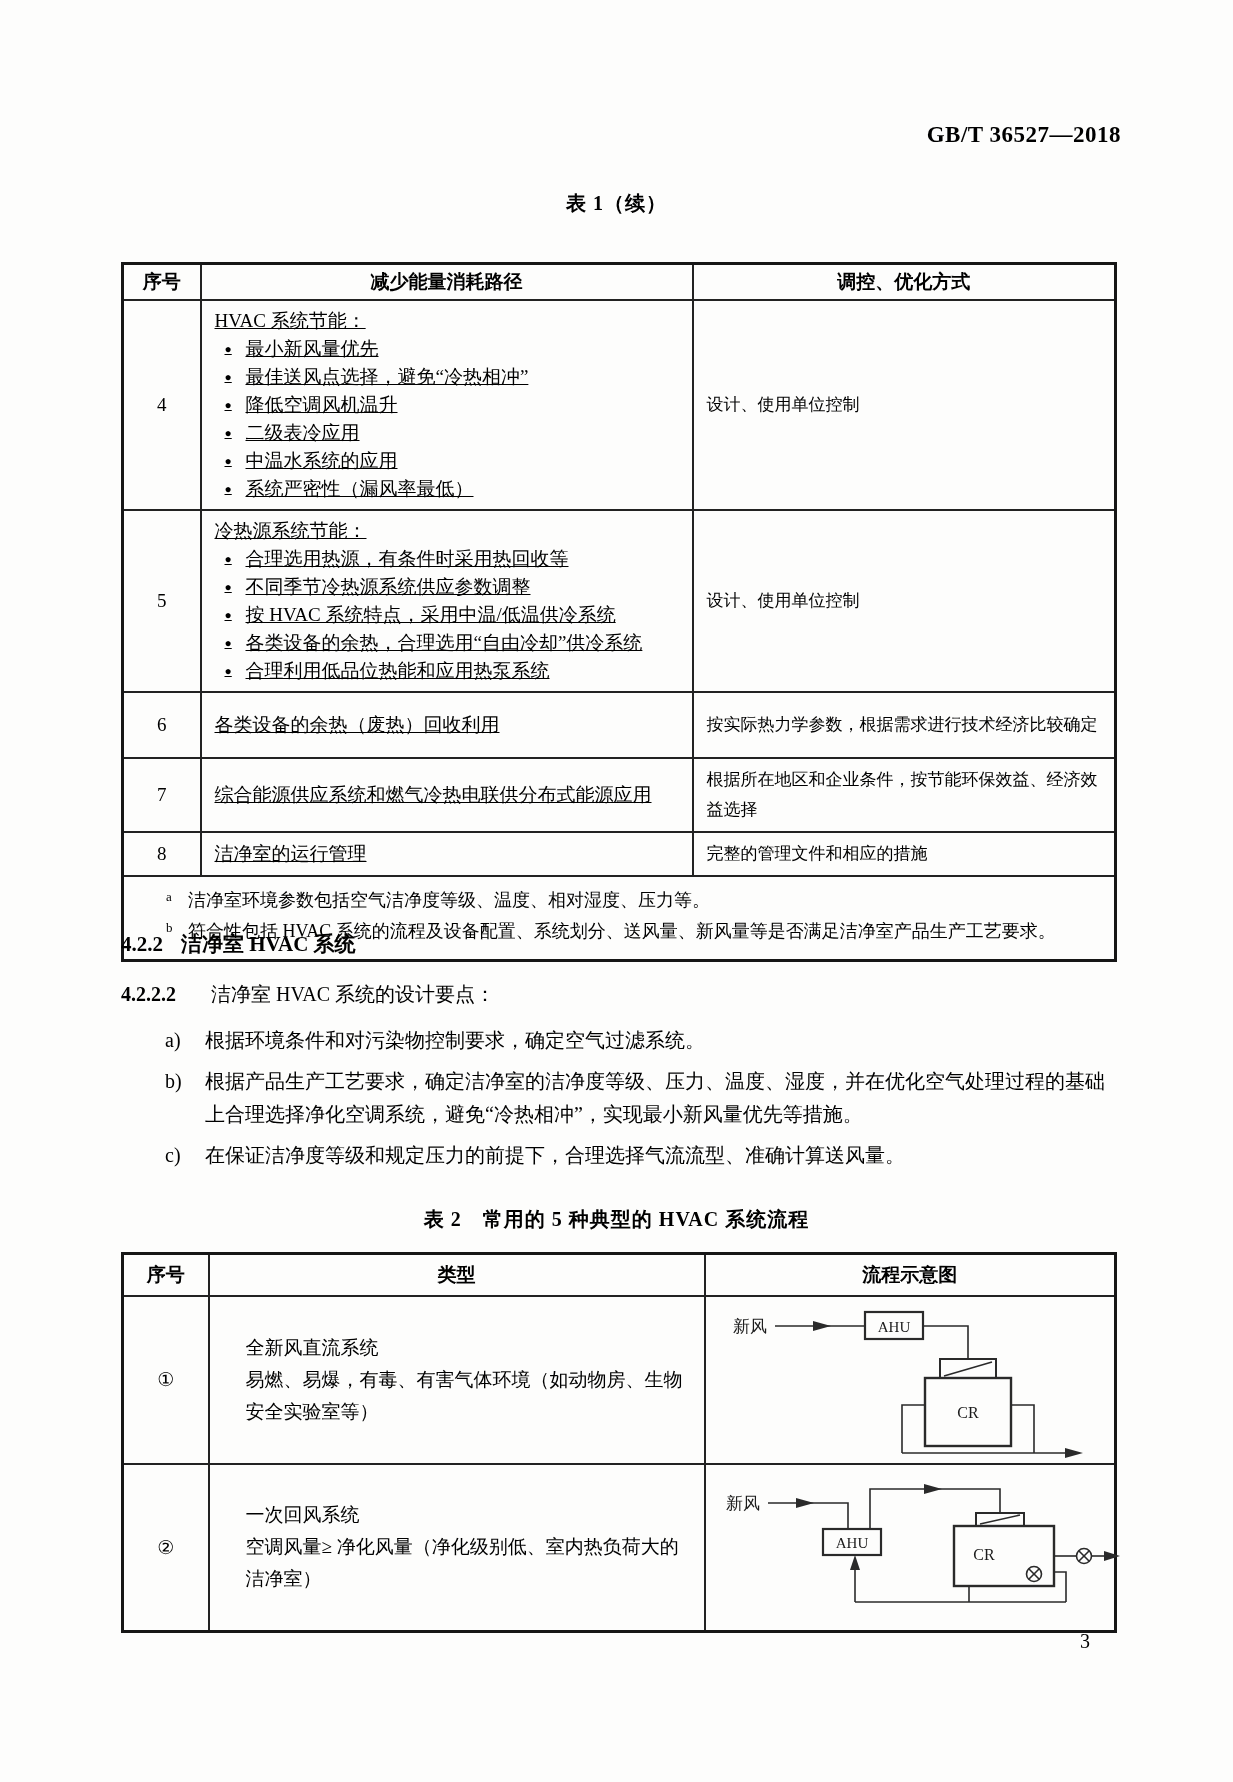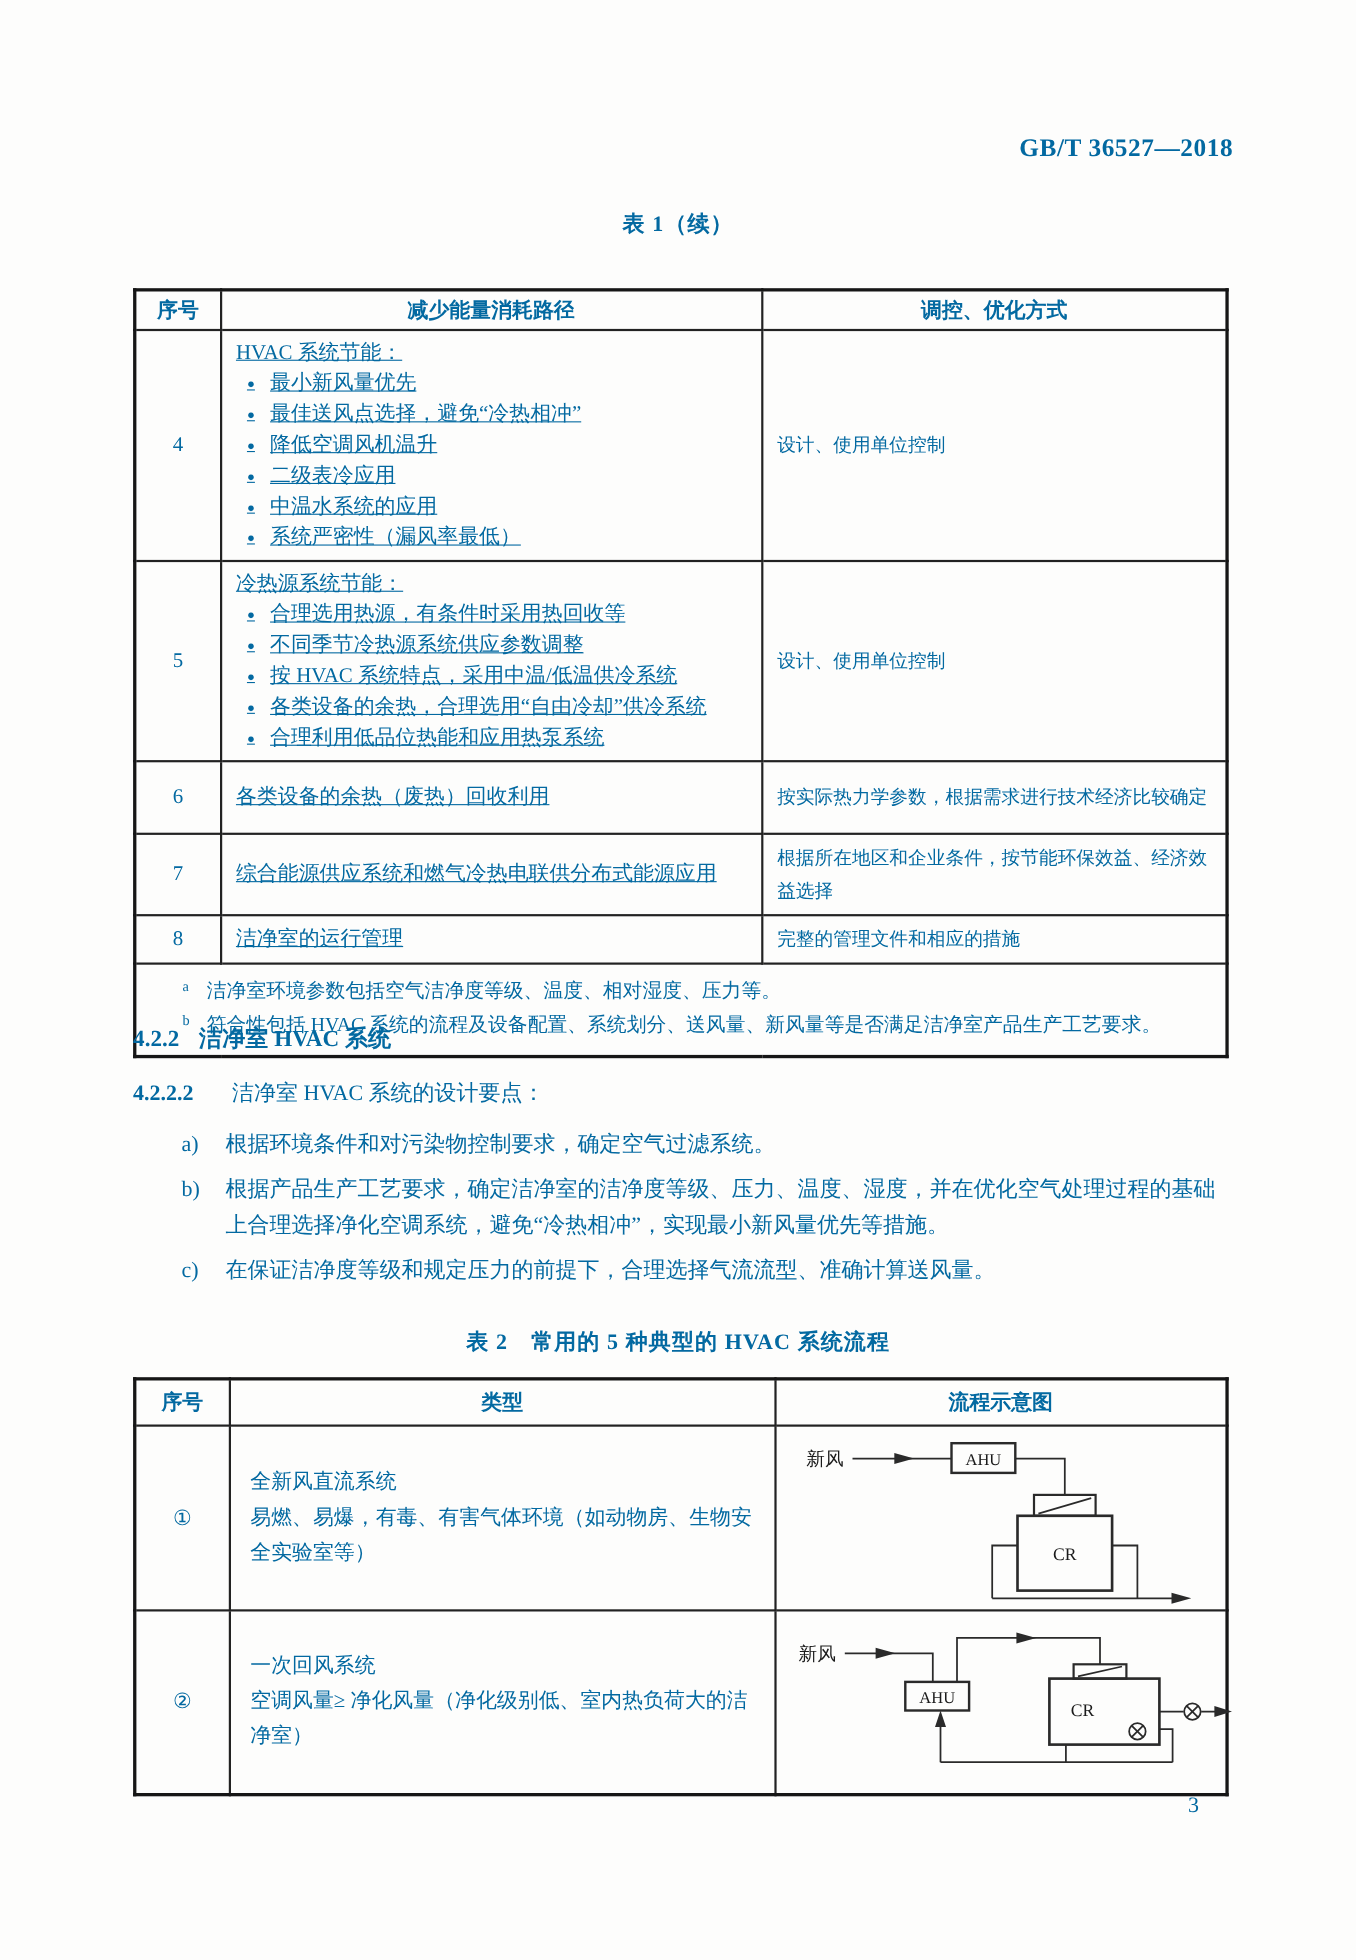--- a/index.html
+++ b/index.html
@@ -1,19 +1,19 @@
 <!DOCTYPE html>
 <html><head>
 <meta charset="utf-8">
 <style>
   * { box-sizing: border-box; }
   html,body { margin:0; padding:0; background:#d9d9d9; }
   .page {
     position:relative; width:1233px; height:1782px; margin:0 auto;
-    background:#fdfdfc; color:#0369a1; overflow:hidden;
+    background:#fdfdfc; color:#000000; overflow:hidden;
     font-family:"Liberation Serif","DejaVu Serif",serif;
   }
   .doc-number { position:absolute; top:122px; right:112px; font-size:23px; font-weight:700; letter-spacing:0.5px; }
   .tbl-title { position:absolute; left:0; width:100%; text-align:center; font-size:20px; font-weight:700; letter-spacing:1px; }
   #t1-title { top:190px; }
   #t2-title { top:1206px; }
 
   table.std { border-collapse:collapse; table-layout:fixed; width:993px; border:3px solid #161616; }
   table.std th, table.std td { border:2px solid #222; }
   table.std th { font-size:19px; font-weight:700; text-align:center; vertical-align:middle; padding:2px; }
@@ -39,21 +39,21 @@
 
   #sec { position:absolute; left:121px; top:930px; width:1000px; font-size:20px; }
   .sec-h { font-weight:700; font-size:21px; margin:0 0 20px 0; }
   .sec-h .num { display:inline-block; width:60px; }
   .clause { margin:0 0 14px 0; line-height:32px; }
   .clause .num { display:inline-block; width:90px; font-weight:700; }
   .abc { display:flex; margin:8px 0; line-height:33px; }
   .abc .mk { flex:0 0 40px; margin-left:44px; }
   .abc .tx { flex:1; }
 
-  .c-type { vertical-align:middle; padding:10px 16px 10px 18px; font-size:19px; line-height:32px; }
+  .c-type { vertical-align:middle; padding:10px 16px 10px 36px; font-size:19px; line-height:32px; }
   .c-diagram { vertical-align:middle; text-align:center; padding:4px 18px; }
   svg.flow { display:block; margin:0 auto; }
   svg.flow text { font-family:"Liberation Serif","DejaVu Serif",serif; fill:#1b1b1b; }
 
   .page-num { position:absolute; top:1630px; right:143px; font-size:20px; }
 </style>
 </head>
 <body>
 
 <div class="page">

